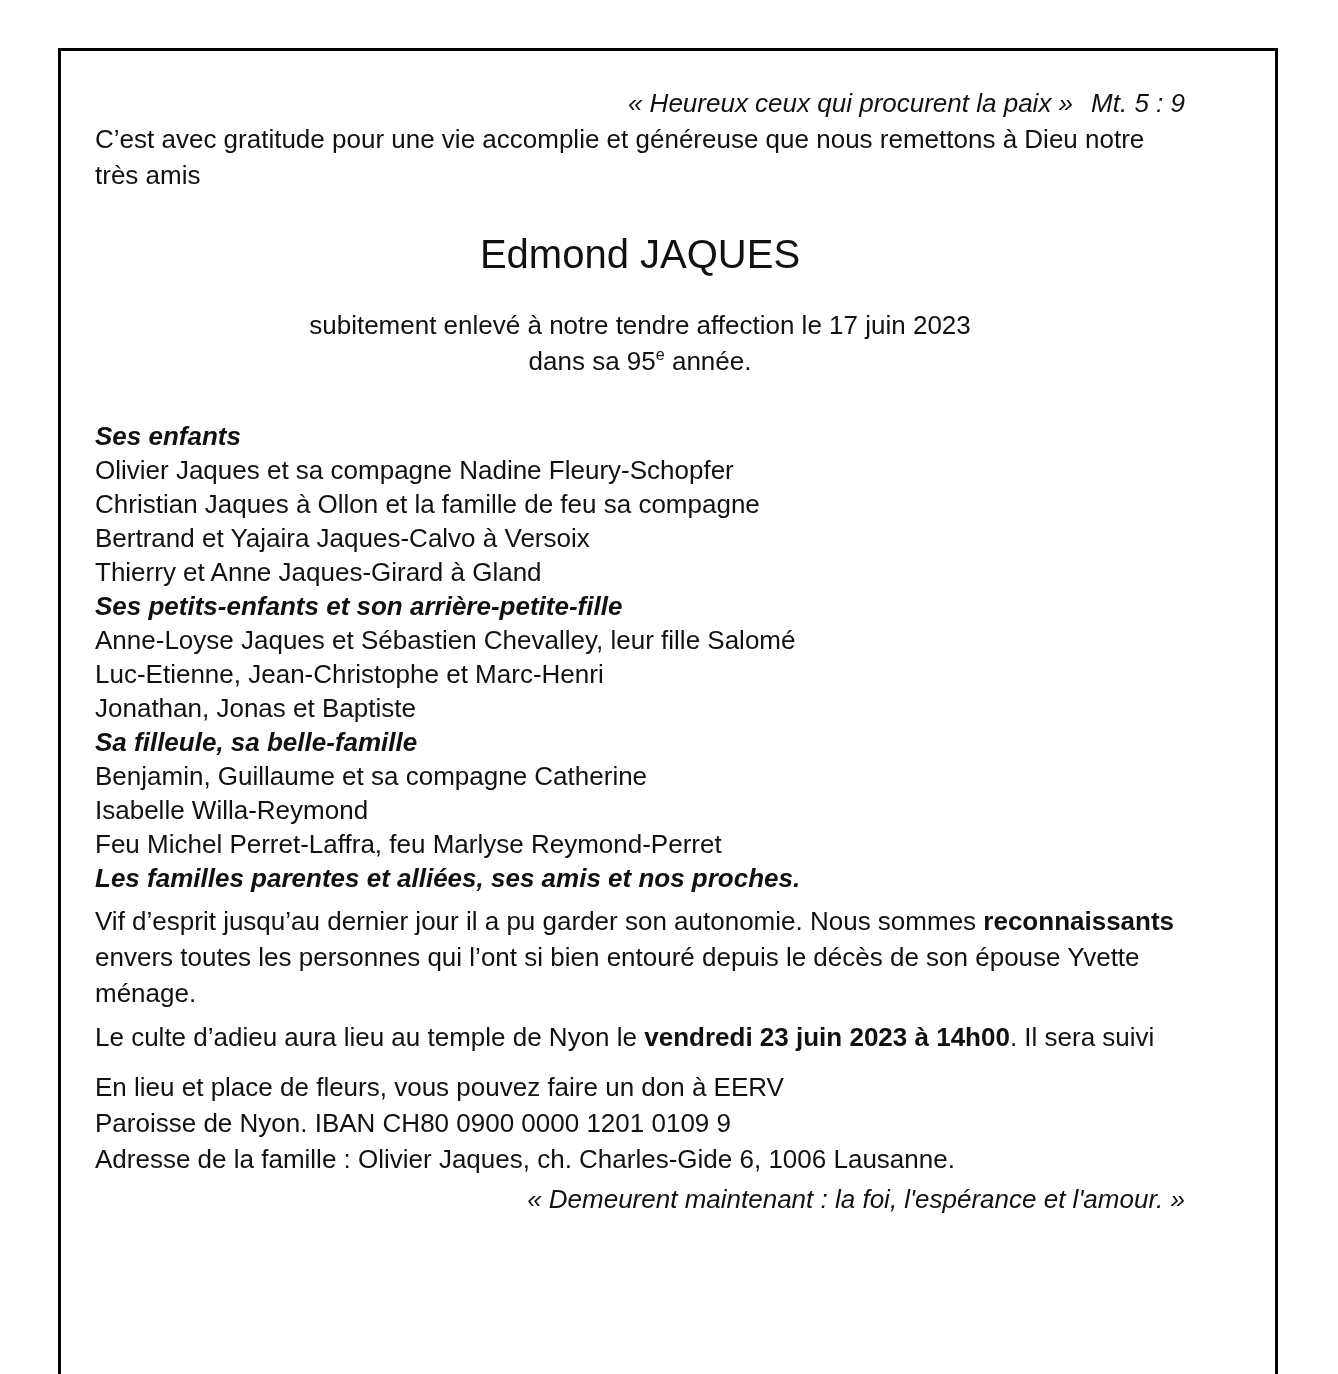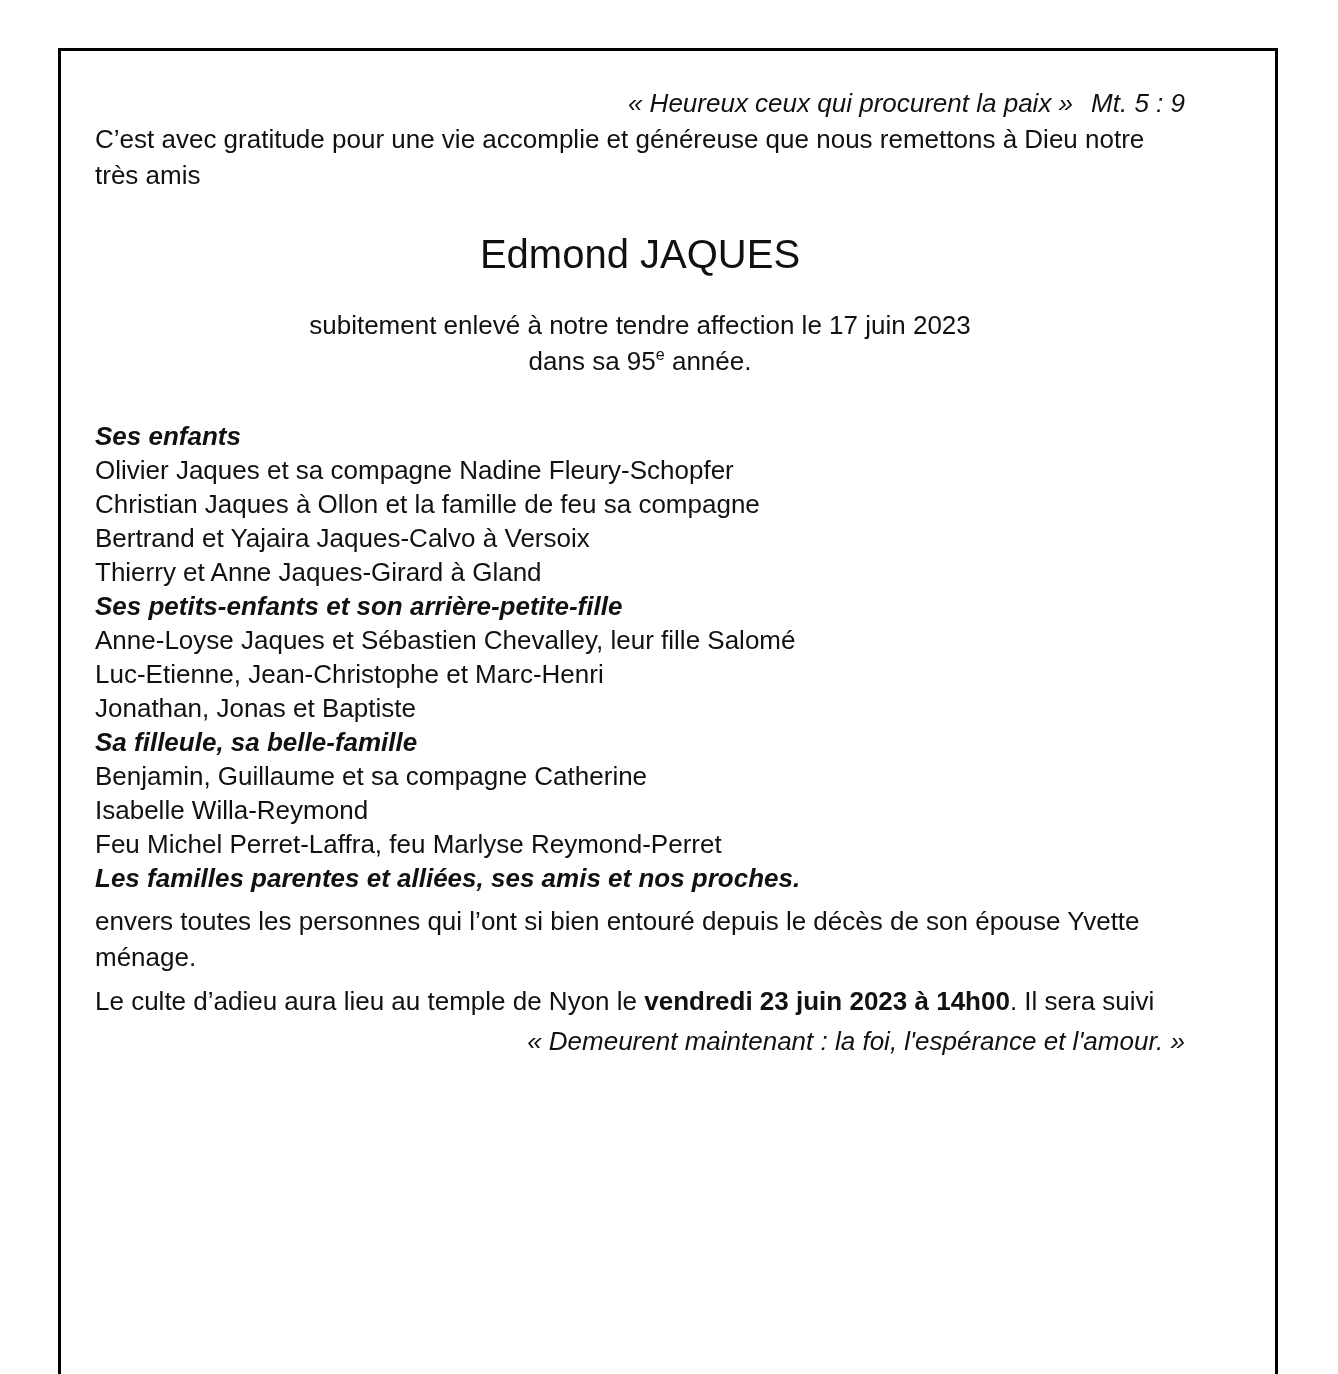--- a/index.html
+++ b/index.html
@@ -90,24 +90,30 @@
     <div class="line">Luc-Etienne, Jean-Christophe et Marc-Henri</div>
     <div class="line">Jonathan, Jonas et Baptiste</div>
     <div class="line heading">Sa filleule, sa belle-famille</div>
     <div class="line">Benjamin, Guillaume et sa compagne Catherine</div>
     <div class="line">Isabelle Willa-Reymond</div>
     <div class="line">Feu Michel Perret-Laffra, feu Marlyse Reymond-Perret</div>
     <div class="line heading">Les familles parentes et alliées, ses amis et nos proches.</div>
   </div>
 
   <p class="para">
+    <span class="line"><span>Vif d’esprit jusqu’au dernier jour il a pu garder son autonomie. Nous sommes </span><b>reconnaissants</b></span>
     <span class="line">envers toutes les personnes qui l’ont si bien entouré depuis le décès de son épouse Yvette</span>
     <span class="line">ménage.</span>
   </p>
 
   <p class="para">
     <span class="line"><span>Le culte d’adieu aura lieu au temple de Nyon le </span><b>vendredi 23 juin 2023 à 14h00</b><span>. Il sera suivi</span></span>
   </p>
 
+  <p class="para donation">
+    <span class="line">En lieu et place de fleurs, vous pouvez faire un don à EERV</span>
+    <span class="line">Paroisse de Nyon. IBAN CH80 0900 0000 1201 0109 9</span>
+    <span class="line">Adresse de la famille : Olivier Jaques, ch. Charles-Gide 6, 1006 Lausanne.</span>
+  </p>
 
   <div class="line closing">« Demeurent maintenant : la foi, l'espérance et l'amour. »</div>
 
 </div>
 
 </body></html>

